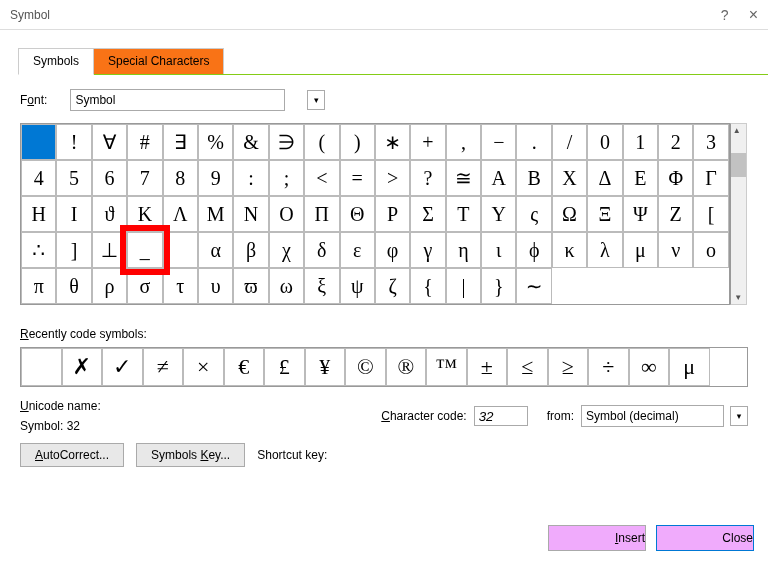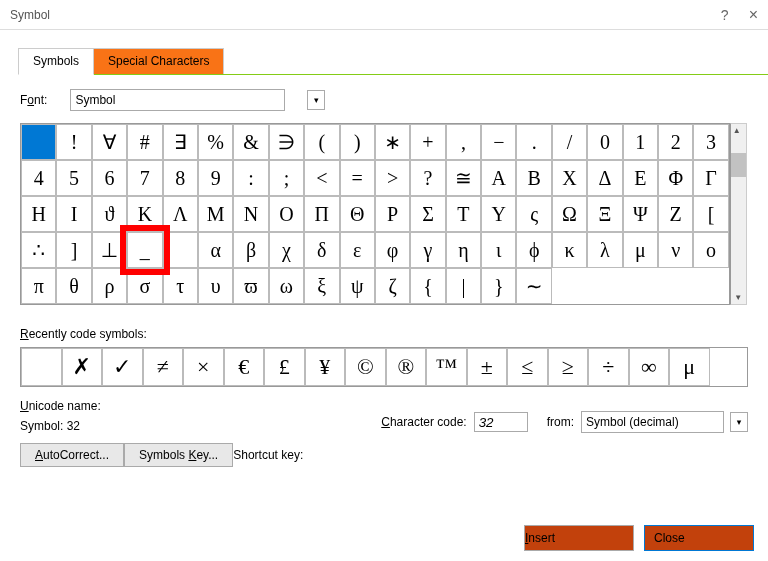--- a/index.html
+++ b/index.html
@@ -109,48 +109,48 @@
     }
     .recent-cell {
       border: 1px solid #bbb;
       display: flex;
       align-items: center;
       justify-content: center;
       font-family: "Times New Roman", serif;
       font-size: 22px;
       background: #fff;
     }
-    .info-row { margin-top: 12px; display: flex; justify-content: space-between; align-items: flex-end;}
+    .info-row { margin-top: 12px; display: flex; justify-content: space-between; align-items: center;}
     .info-left { display:flex; flex-direction:column; gap:6px; }
     .code-row { display: flex; align-items: center; gap: 7px; }
     .code-input { width: 54px; height: 20px; border: 1px solid #aaa; padding: 0 4px; font-style: italic; }
     .from-combo { width: 143px; height: 22px; border:1px solid #aaa; display:flex; align-items:center; justify-content:space-between; padding:4px 4px;}
-    .btn-row { margin-top: 10px; display: flex; align-items:center;}
+    .btn-row { margin-top: 10px; display: flex; gap: 12px; align-items:center;}
     .btn {
       padding: 4px 14px;
       border: 1px solid #aaa;
       background: #e8e8e8;
       min-width: 95px;
       text-align: center;
     }
     .footer {
       position: absolute;
       bottom: 10px;
       right: 14px;
       display: flex;
       gap: 10px;
     }
     .footer-btn {
-      width: 110px;
+      width: 98px;
       height: 26px;
       border: 1px solid #aaa;
-      background: #c2410c;
-      display: flex;
-      align-items: center;
-      justify-content: flex-start;
+      background: #f0abfc;
+      display: flex;
+      align-items: center;
+      justify-content: flex-end;
     }
     .footer-btn.primary { border: 1.5px solid #0078d4; padding-left: 9px; }
     .u { text-decoration: underline; }
   </style>
 </head>
 <body>
 
 <div class="titlebar">
   <span>Symbol</span>
   <div class="titlebar-right">

